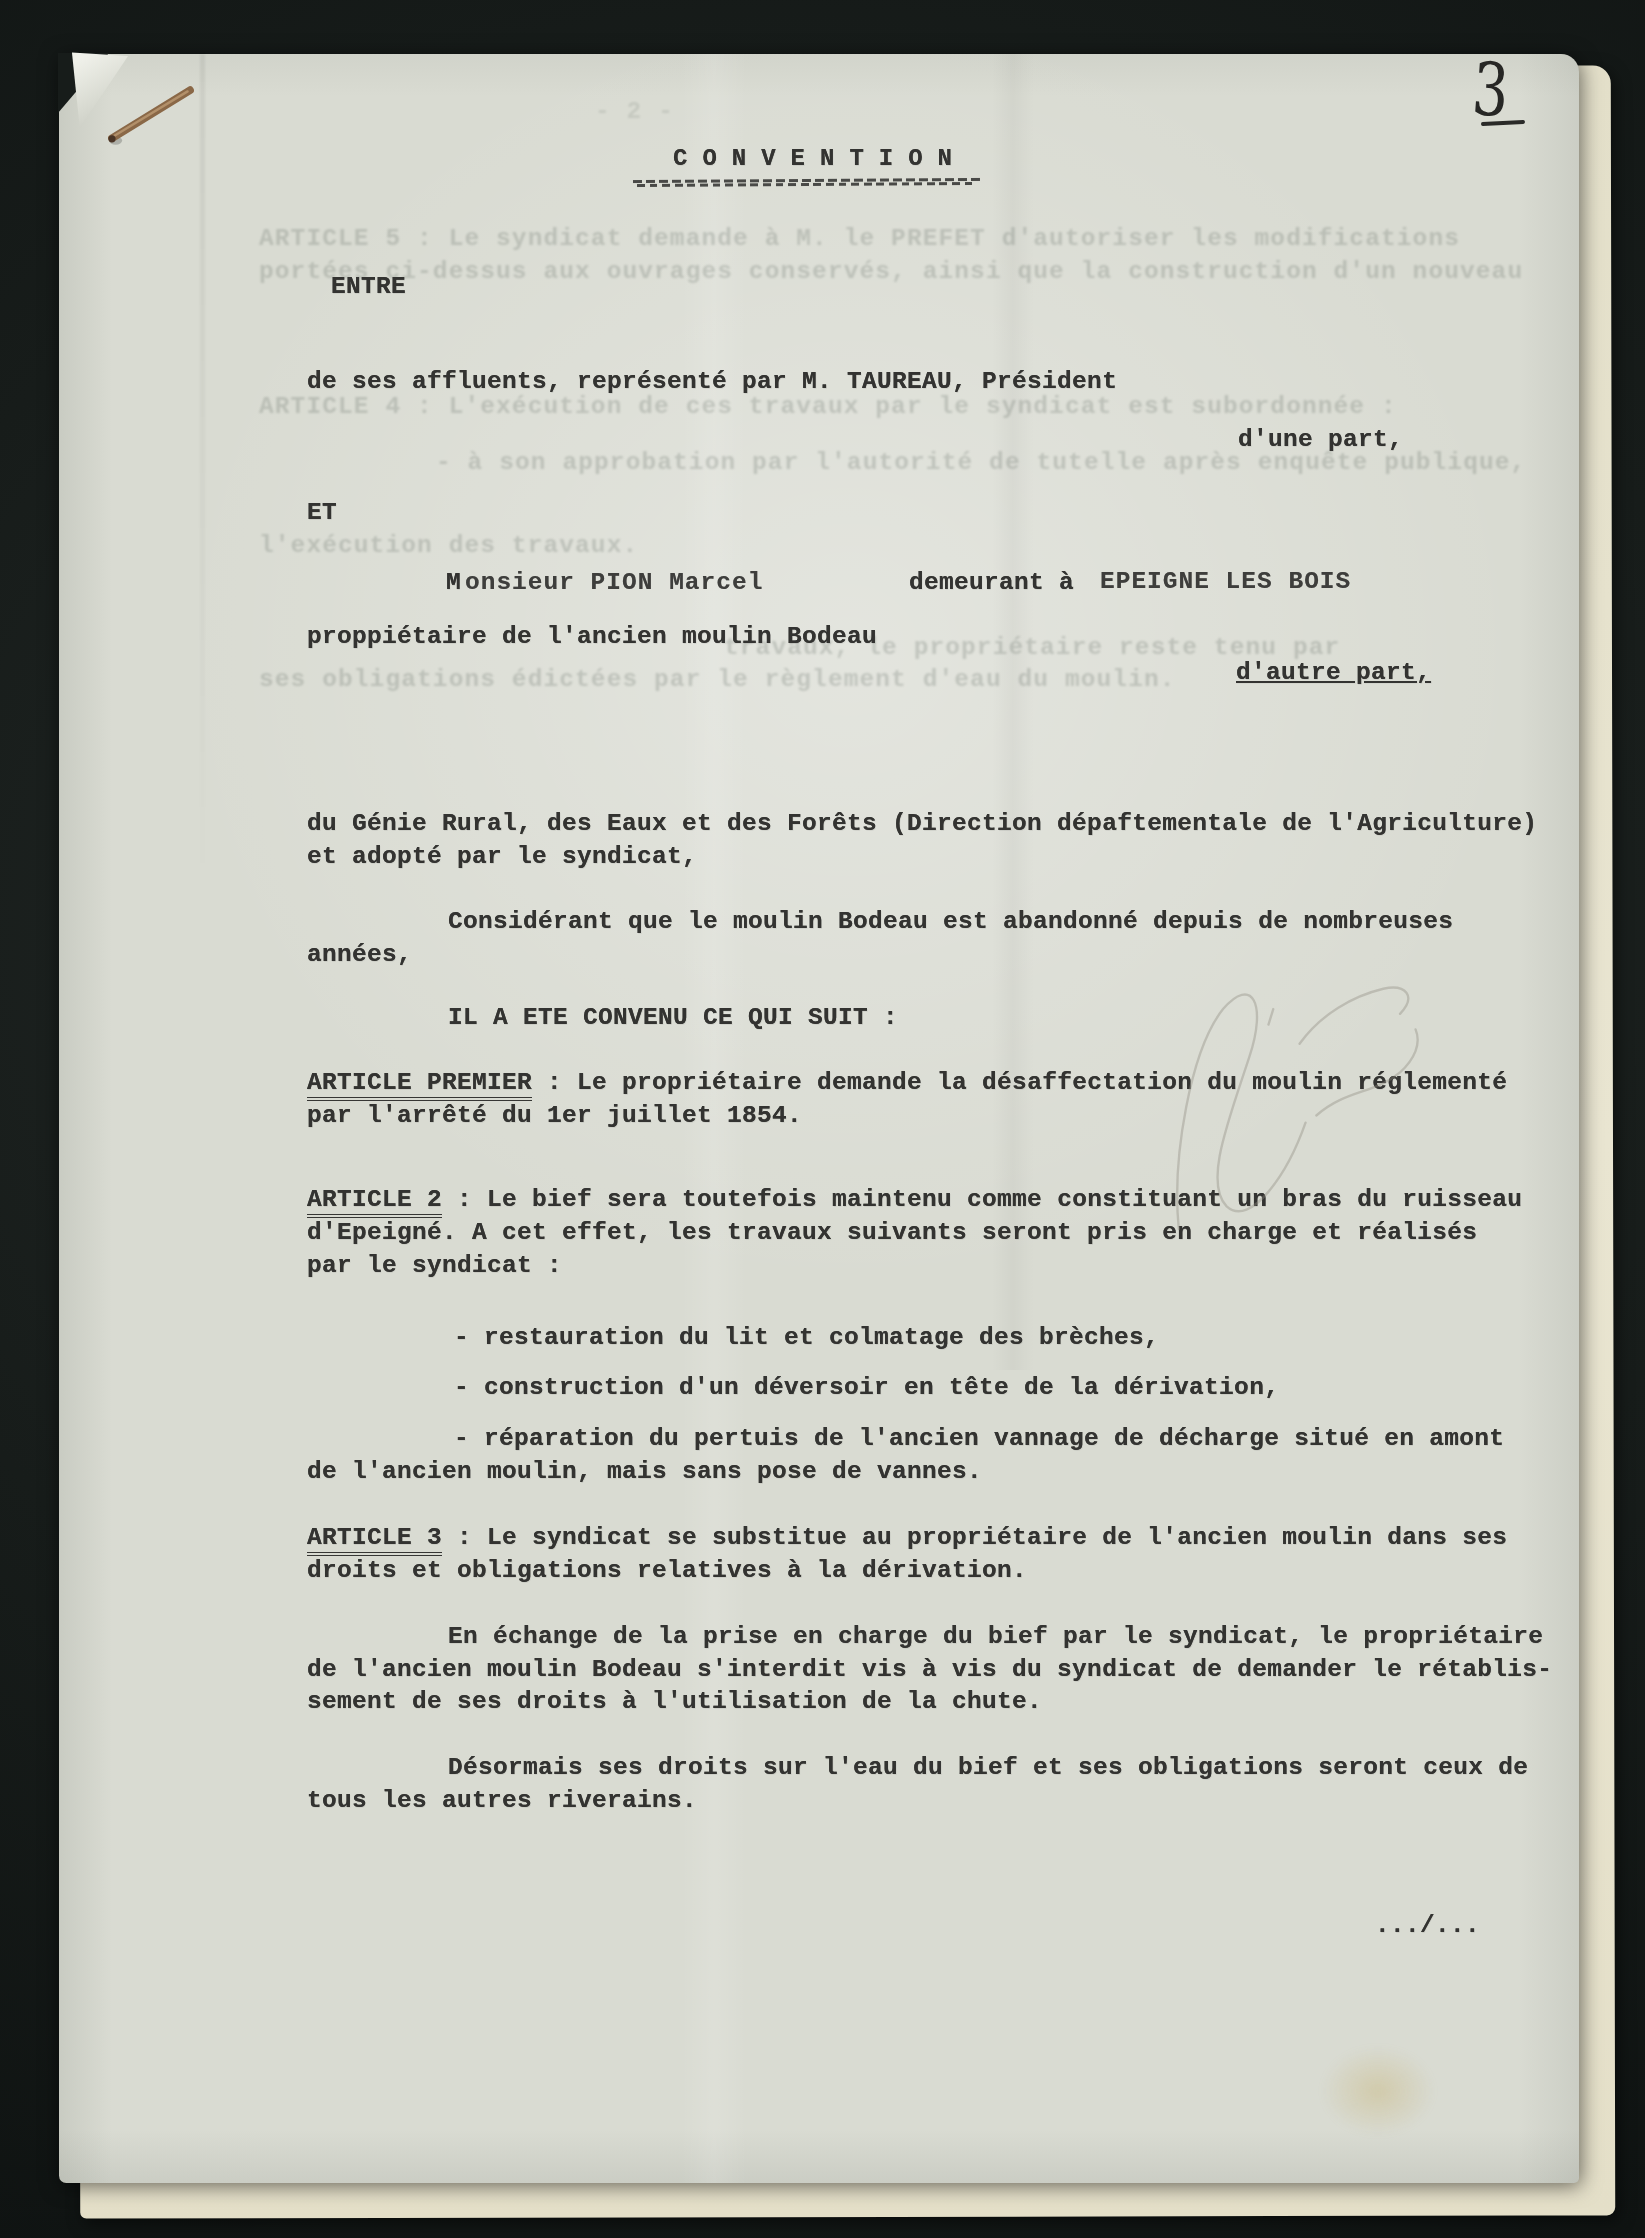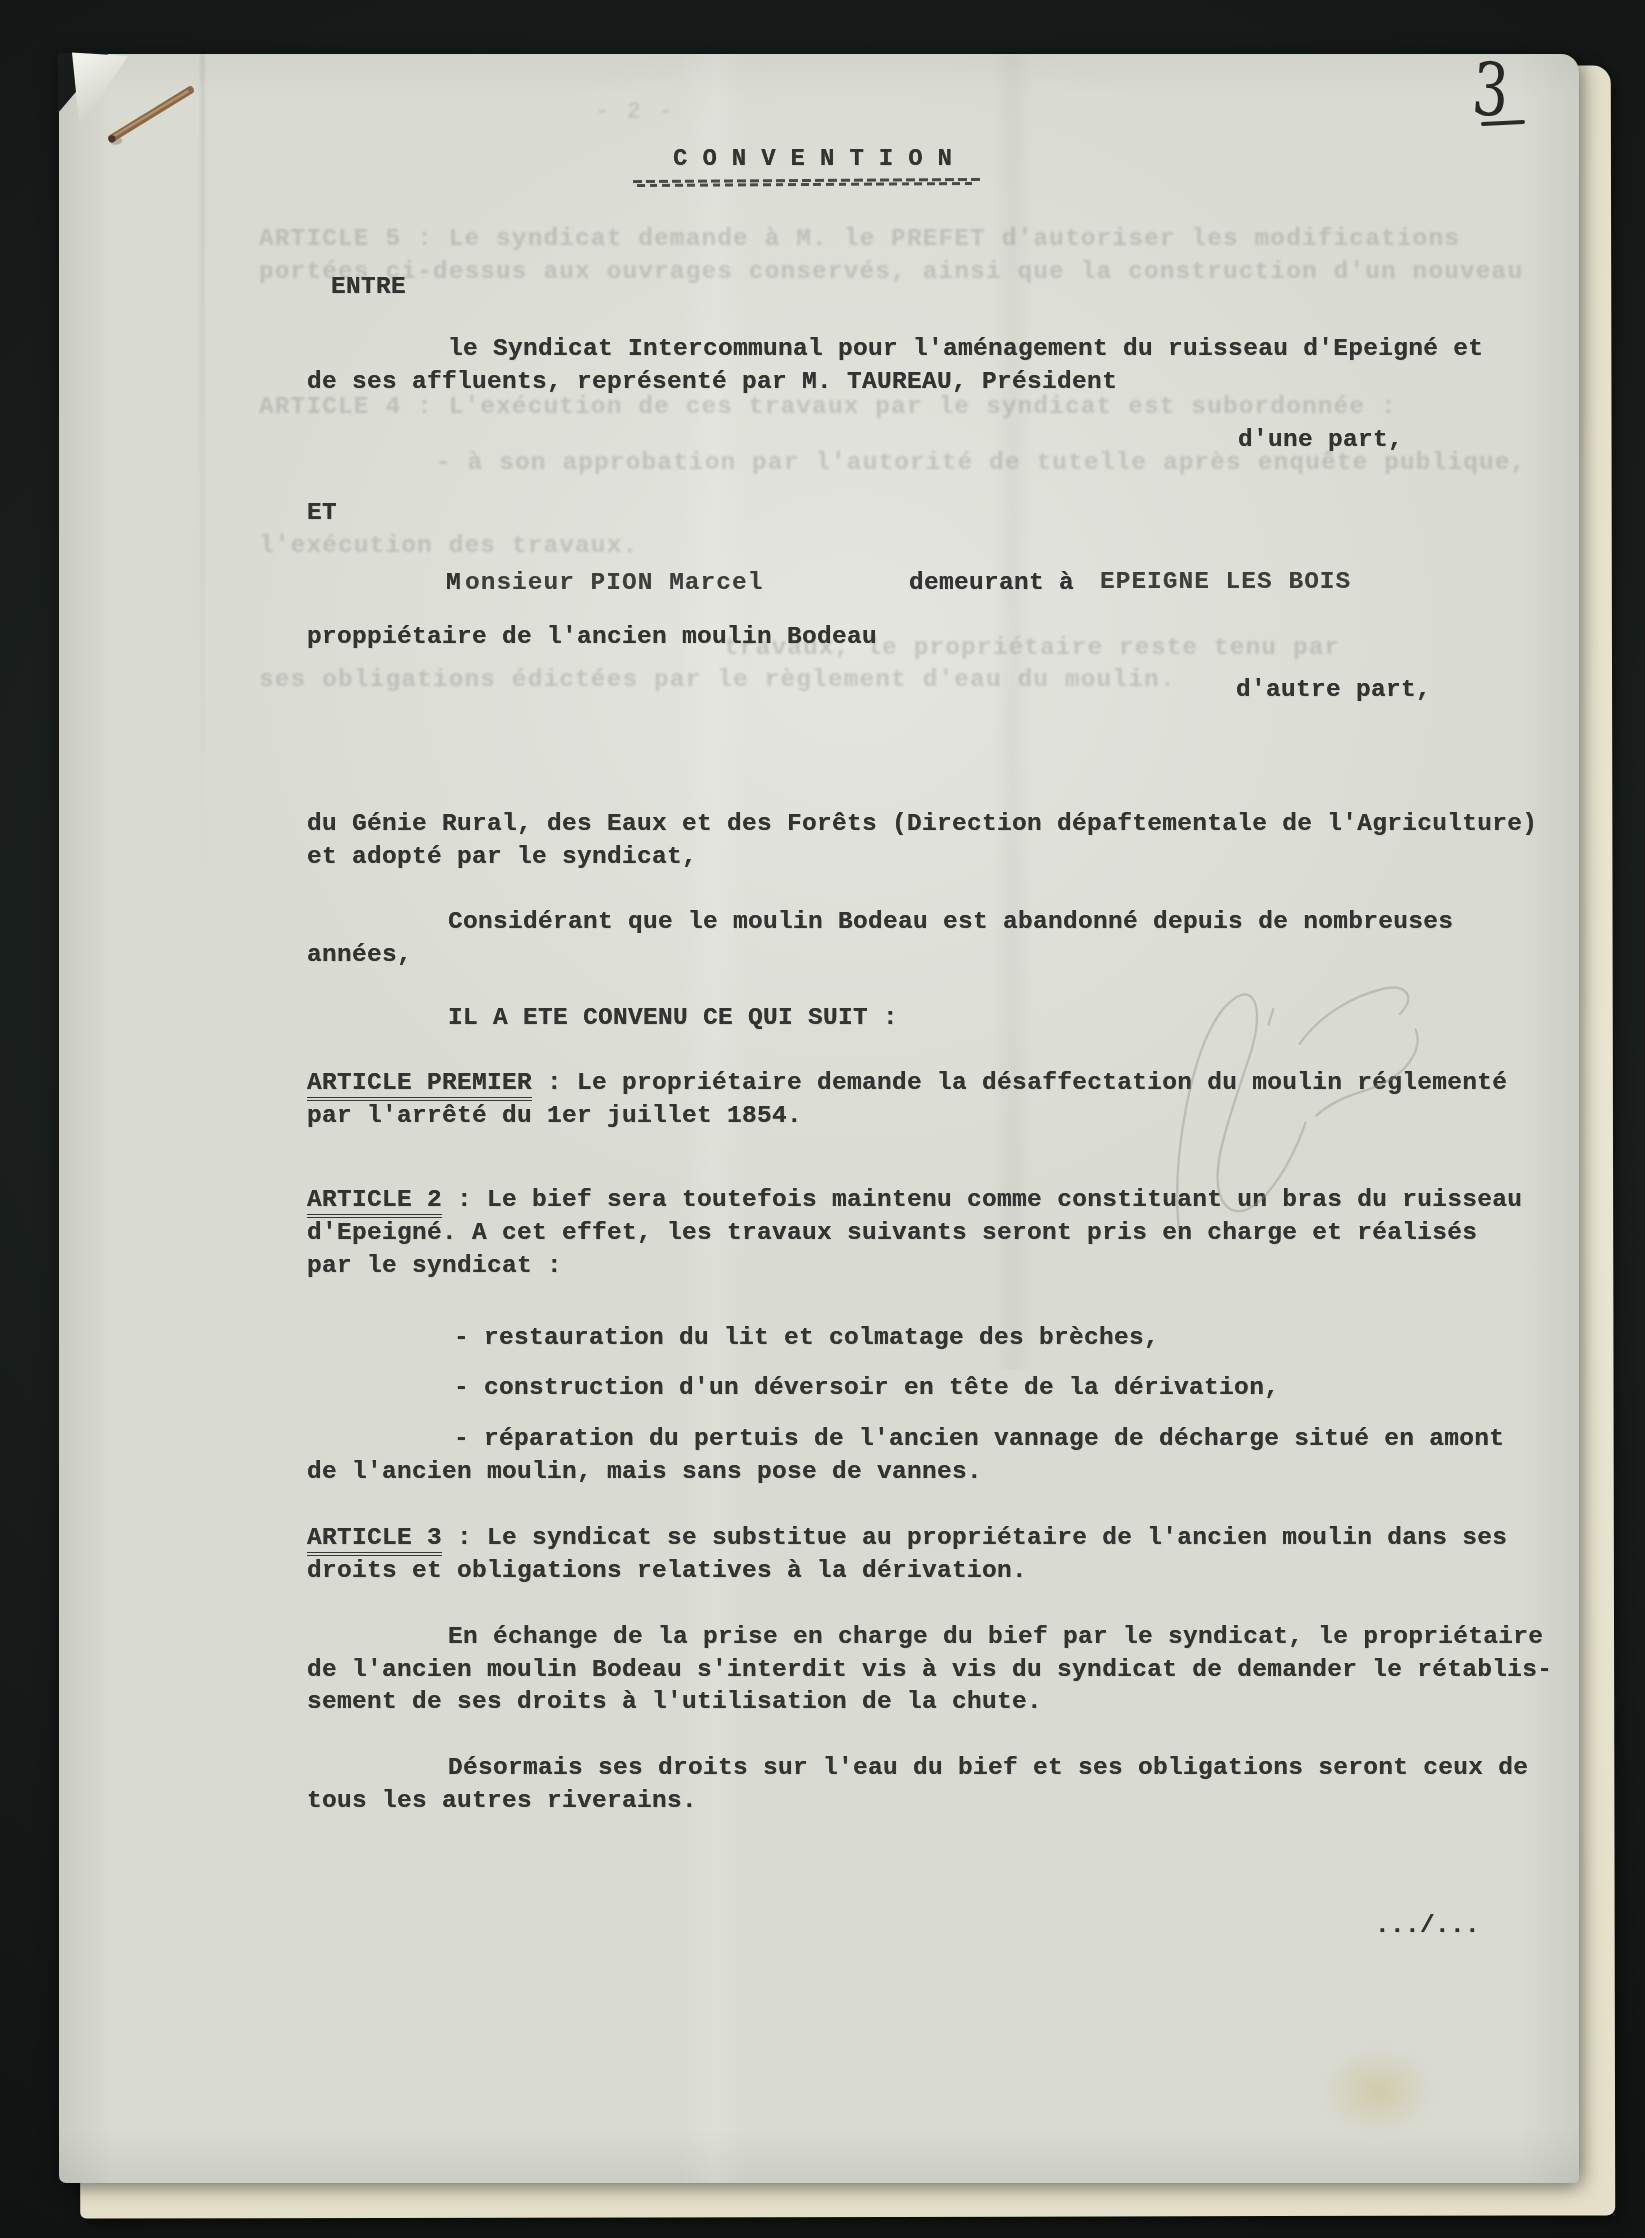--- a/index.html
+++ b/index.html
@@ -126,35 +126,34 @@
     <div class="ln ghost" style="left:200px;top:170px;">ARTICLE 5 : Le syndicat demande à M. le PREFET d'autoriser les modifications</div>
     <div class="ln ghost" style="left:200px;top:203px;">portées ci-dessus aux ouvrages conservés, ainsi que la construction d'un nouveau</div>
     <div class="ln ghost" style="left:200px;top:338px;">ARTICLE 4 : L'exécution de ces travaux par le syndicat est subordonnée :</div>
     <div class="ln ghost" style="left:377px;top:394px;">- à son approbation par l'autorité de tutelle après enquête publique,</div>
     <div class="ln ghost" style="left:200px;top:477px;">l'exécution des travaux.</div>
     <div class="ln ghost" style="left:665px;top:579px;">travaux, le propriétaire reste tenu par</div>
     <div class="ln ghost" style="left:200px;top:611px;">ses obligations édictées par le règlement d'eau du moulin.</div>
 
     <div class="ln" style="left:248px;top:218px;margin-left:24px;">ENTRE</div>
 
-    <div class="ln" style="left:389px;top:280px;">le Syndicat Intercommunal pour l'aménagement du ruisseau d'Epeigné et</div>
     <div class="ln" style="left:248px;top:313px;">de ses affluents, représenté par M. TAUREAU, Président</div>
 
     <div class="ln" style="left:1179px;top:371px;">d'une part,</div>
 
     <div class="ln" style="left:248px;top:444px;">ET</div>
 
     <div class="ln" style="left:387px;top:514px;">M</div>
     <div class="ln fill" style="left:406px;top:514px;">onsieur PION Marcel</div>
     <div class="ln" style="left:850px;top:514px;">demeurant à</div>
     <div class="ln fill" style="left:1041px;top:513px;">EPEIGNE LES BOIS</div>
 
     <div class="ln" style="left:248px;top:568px;">proppiétaire de l'ancien moulin Bodeau</div>
 
-    <div class="ln" style="left:1177px;top:621px;">d'autre part,</div>
+    <div class="ln" style="left:1177px;top:604px;text-decoration:underline;">d'autre part,</div>
 
     <div class="ln" style="left:248px;top:755px;">du Génie Rural, des Eaux et des Forêts (Direction dépaftementale de l'Agriculture)</div>
     <div class="ln" style="left:248px;top:788px;">et adopté par le syndicat,</div>
 
     <div class="ln" style="left:389px;top:853px;">Considérant que le moulin Bodeau est abandonné depuis de nombreuses</div>
     <div class="ln" style="left:248px;top:886px;">années,</div>
 
     <div class="ln" style="left:389px;top:949px;">IL A ETE CONVENU CE QUI SUIT :</div>
 
     <div class="ln" style="left:248px;top:1014px;"><span class="article">ARTICLE PREMIER</span><span> : Le propriétaire demande la désaffectation du moulin réglementé</span></div>

